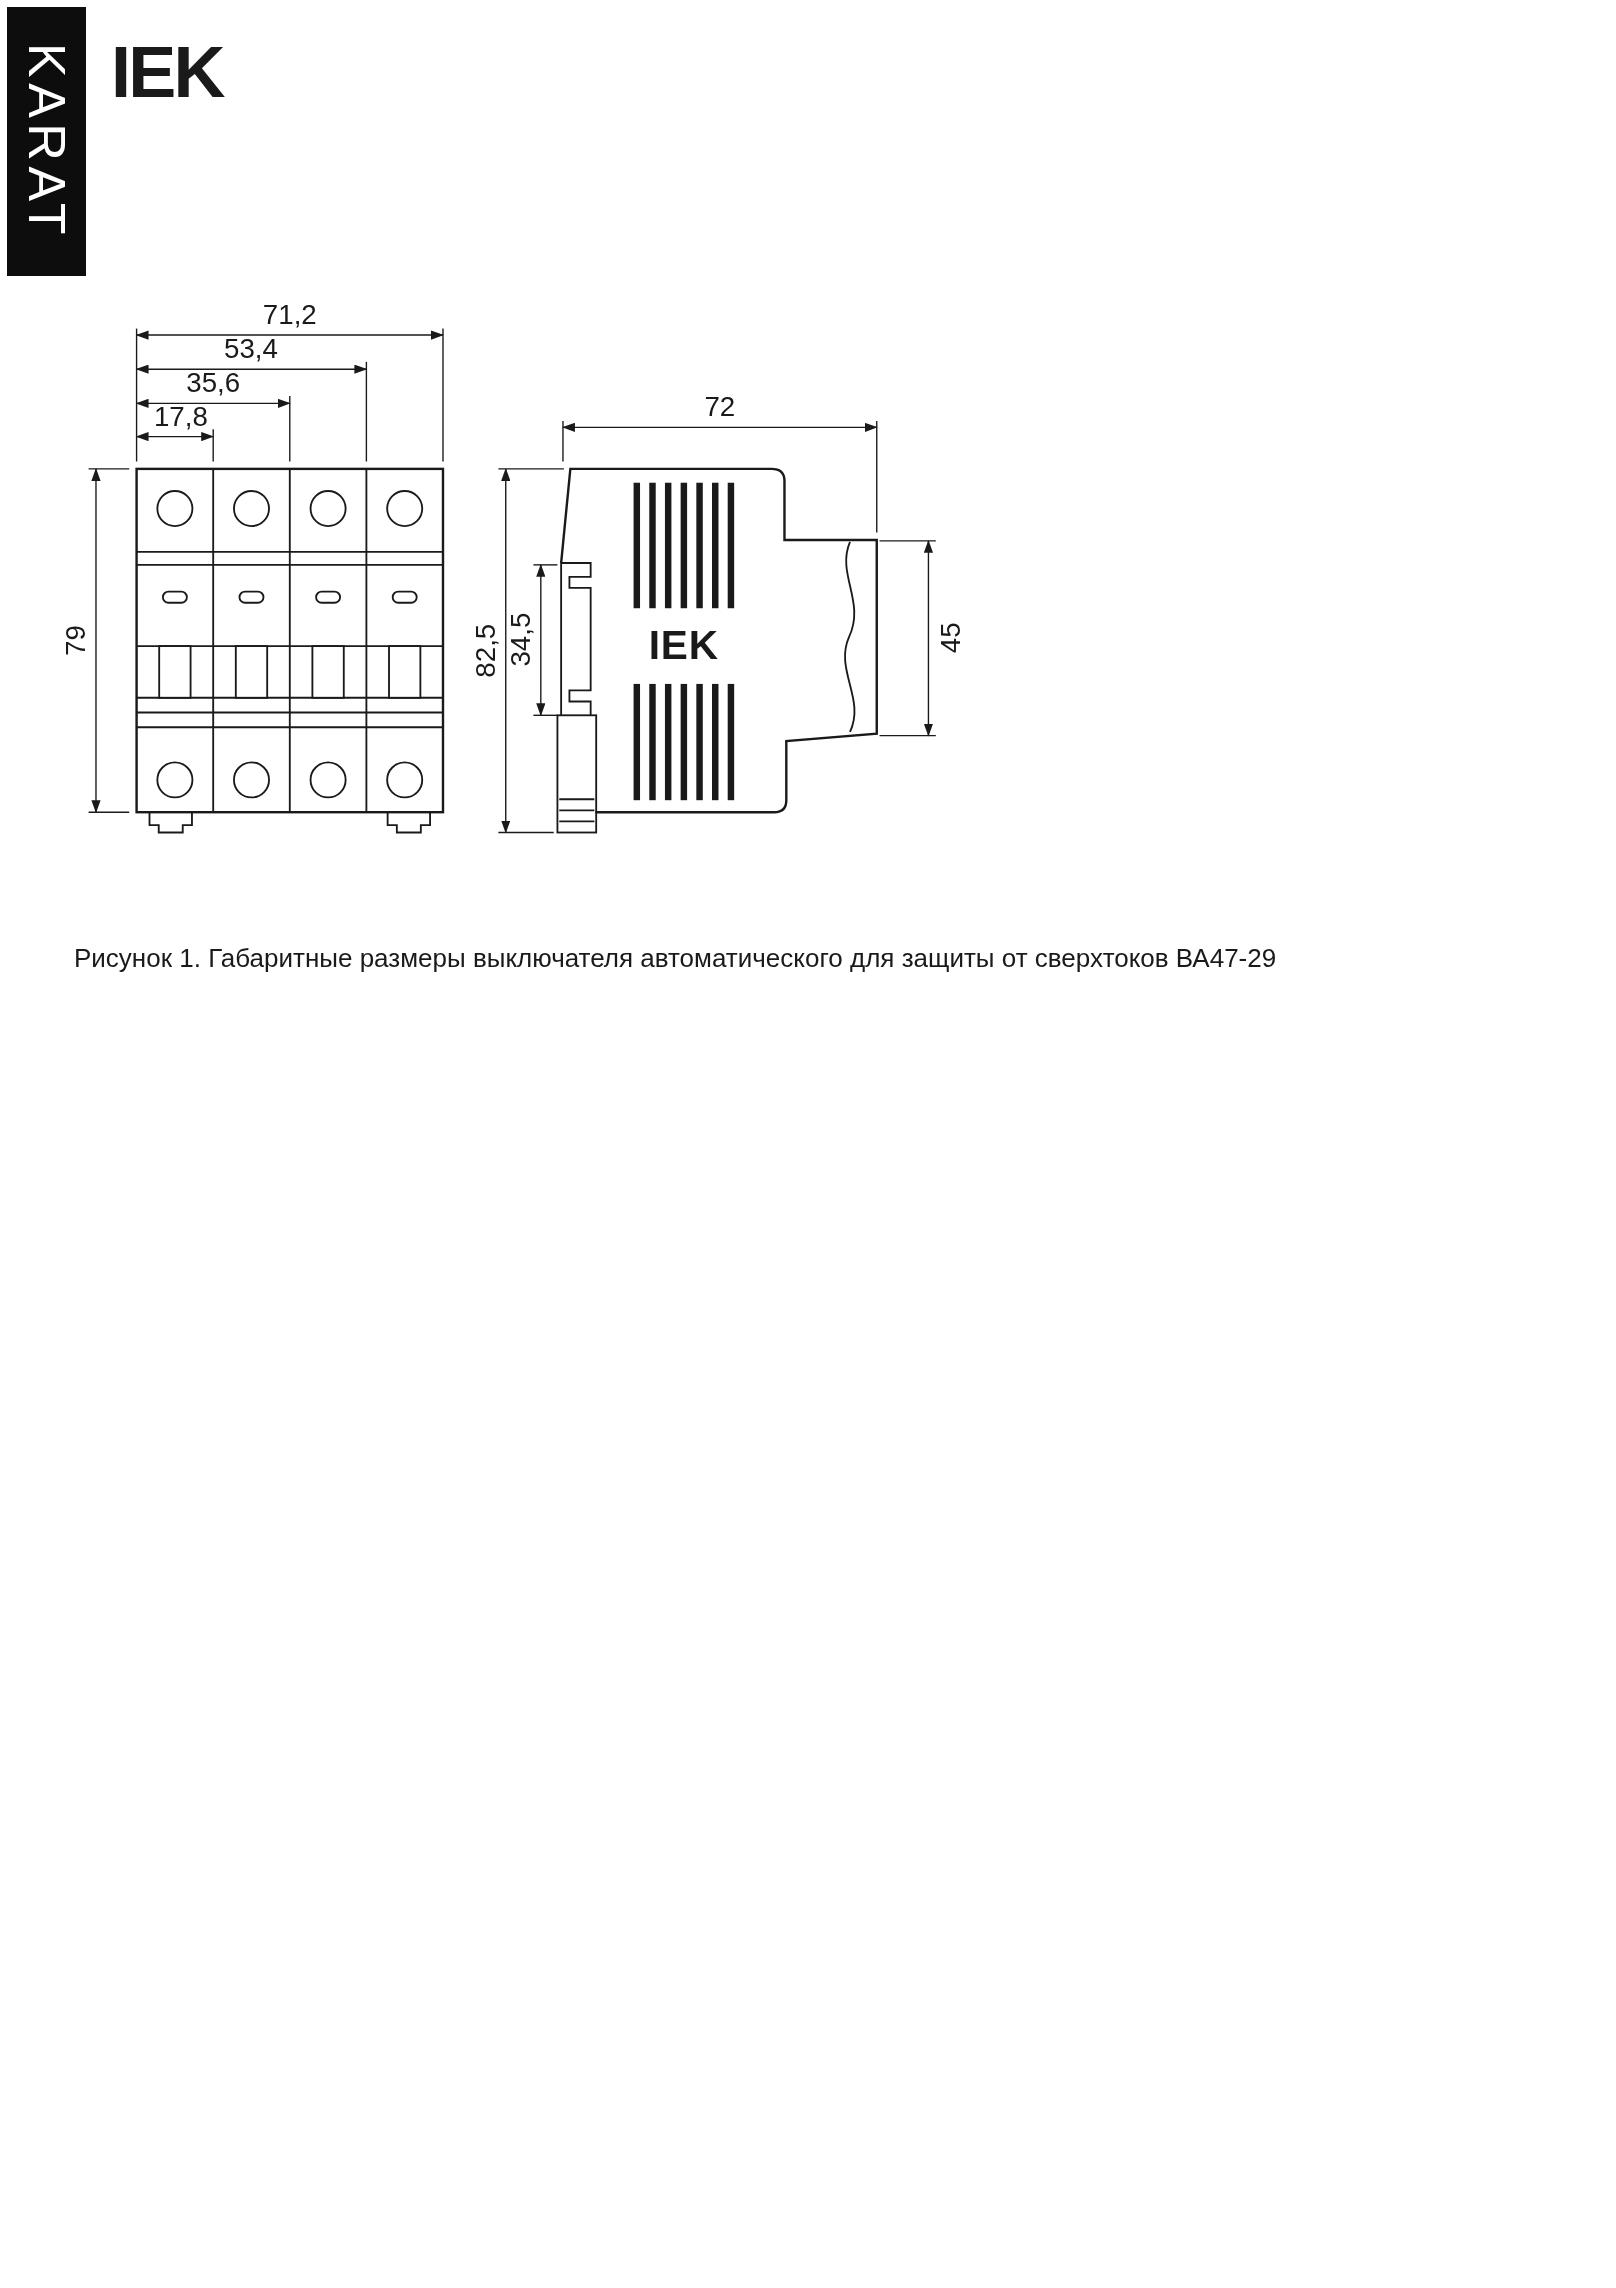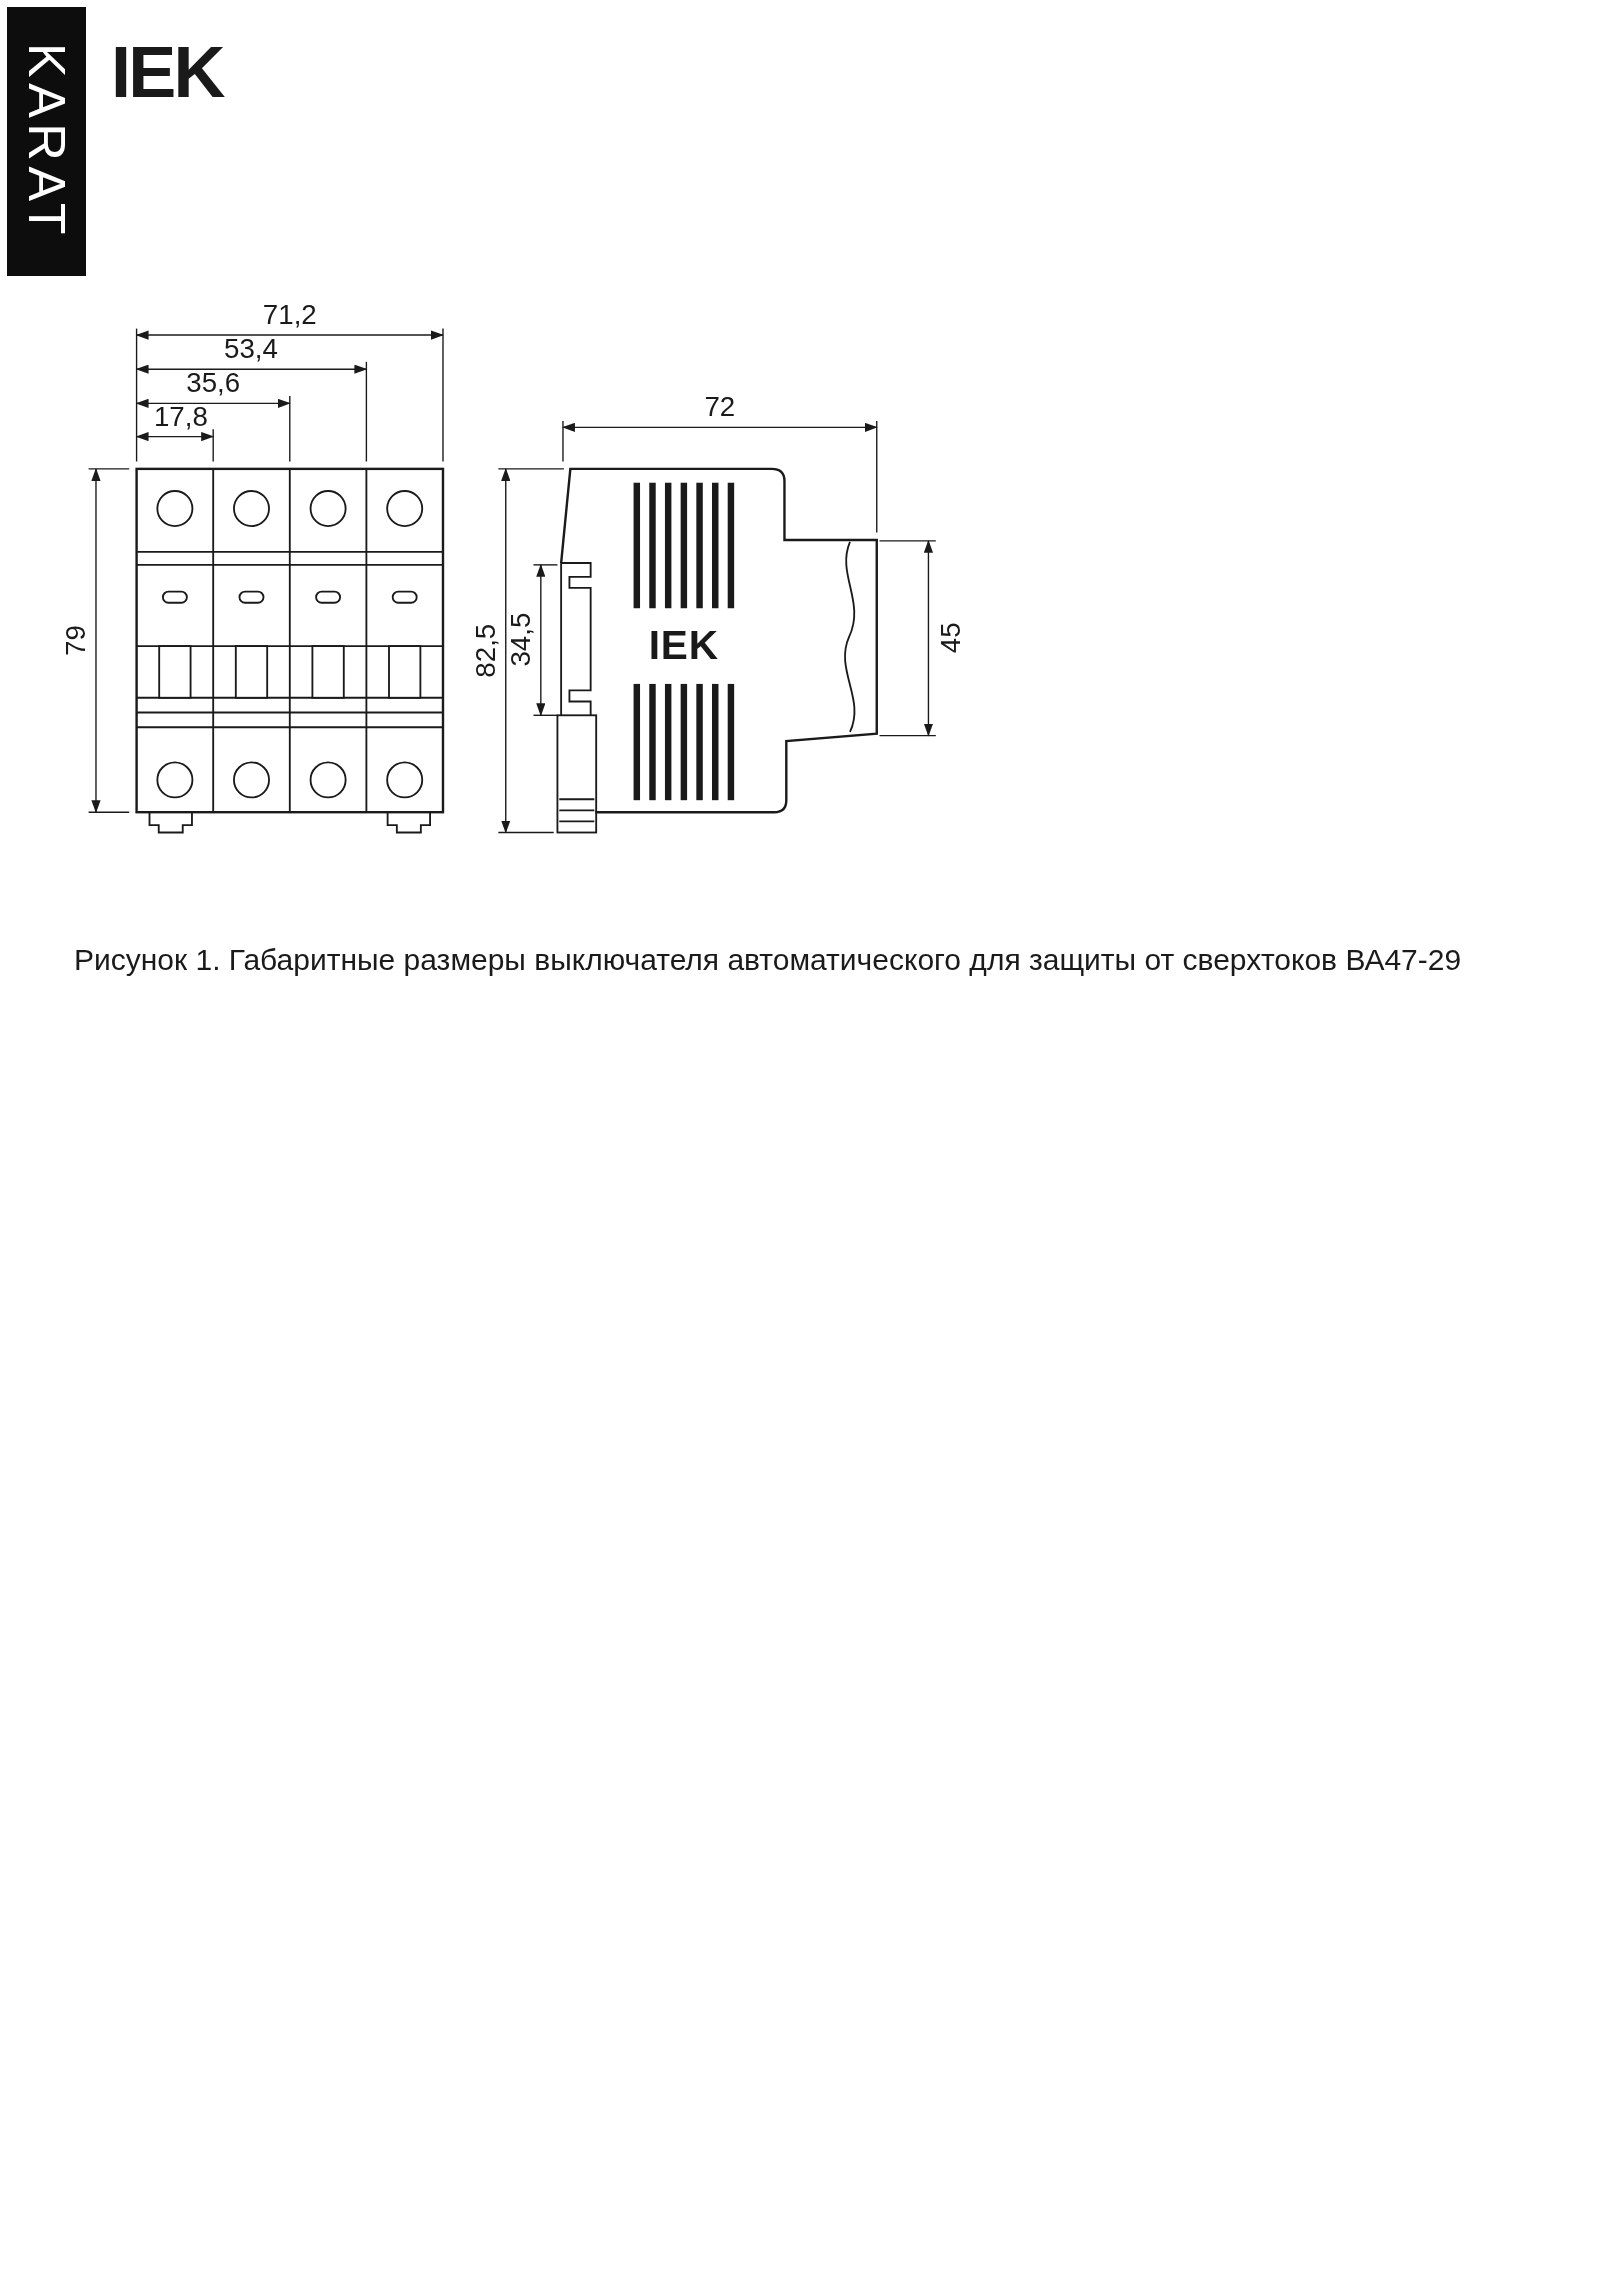--- a/index.html
+++ b/index.html
@@ -35,21 +35,21 @@
     position: absolute;
     left: 111px; top: 31px;
     font-size: 72px;
     font-weight: bold;
     letter-spacing: -2.8px;
     color: var(--line-color, #0d0d0d);
   }
   .caption {
     position: absolute;
     left: 74px; top: 943px;
-    font-size: 30px;
+    font-size: 26px;
     color: var(--line-color, #111);
     white-space: nowrap;
   }
   svg.drawing { position: absolute; left: 0; top: 0; }
   svg text {
     font-family: "Liberation Sans", sans-serif;
     font-size: 30px;
     fill: var(--line-color, #111);
   }
   .ol  { fill: none; stroke: var(--line-color, #1a1a1a); stroke-width: 2.6; }

